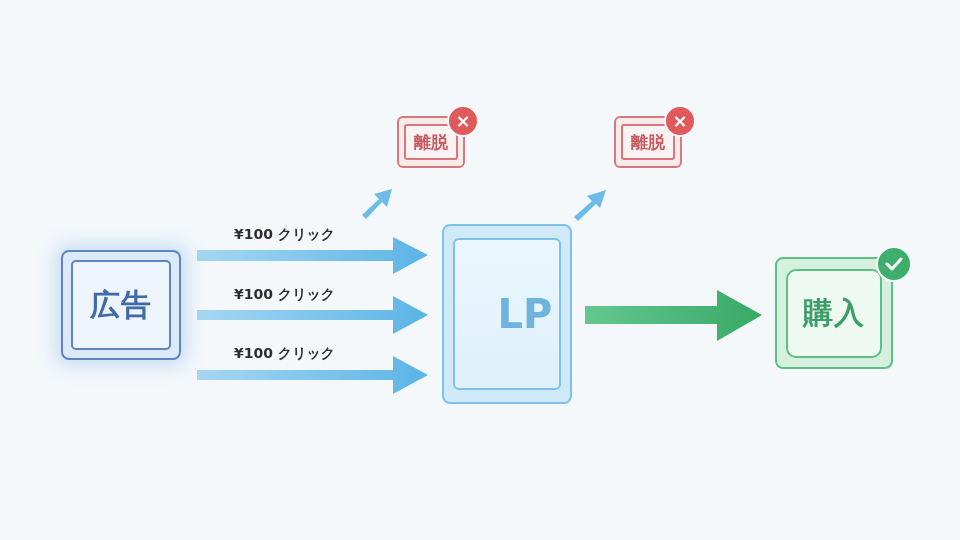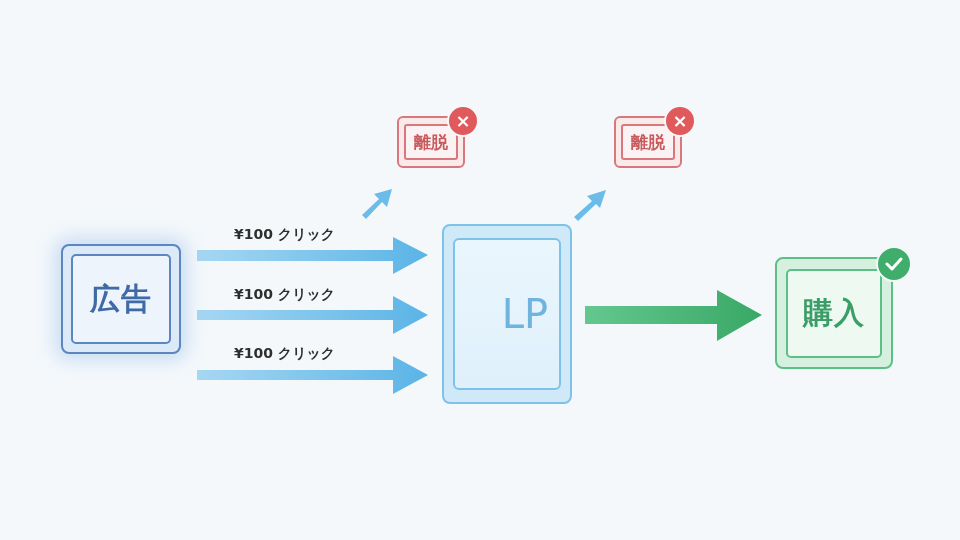--- a/index.html
+++ b/index.html
@@ -6,21 +6,21 @@
   body {
     width: 960px; height: 540px; overflow: hidden;
     background: #f4f8fb;
     font-family: "DejaVu Sans", "Liberation Sans", sans-serif;
     position: relative;
   }
   .abs { position: absolute; }
 
   
   .ad-box {
-    left: 61px; top: 244px; width: 120px; height: 110px;
+    left: 61px; top: 250px; width: 120px; height: 110px;
     box-sizing: border-box;
     border: 2px solid #5b86c0; border-radius: 8px;
     background: #dbe9f8;
     box-shadow: 0 0 18px 6px rgba(120,170,230,0.35);
   }
   .ad-inner {
     position: absolute; left: 8px; top: 8px; right: 8px; bottom: 8px;
     border: 2px solid #5b86c0; border-radius: 5px;
     background: #eef4fc;
     display: flex; align-items: center; justify-content: center;
@@ -37,21 +37,21 @@
     box-sizing: border-box;
     border: 2px solid #7fc2e8; border-radius: 8px;
     background: #cfe9f8;
   }
   .lp-inner {
     position: absolute; left: 9px; top: 12px; right: 9px; bottom: 12px;
     border: 2px solid #7fc2e8; border-radius: 6px;
     background: linear-gradient(#eaf6fd, #dff0fb);
     display: flex; align-items: center; justify-content: center;
   }
-  .lp-label { font-size: 40px; font-weight: normal; color: #6fb4dd; margin-left: 36px; }
+  .lp-label { font-size: 40px; font-weight: bold; color: #6fb4dd; margin-left: 36px; }
 
   
   .exit-box {
     width: 68px; height: 52px; box-sizing: border-box;
     border: 2px solid #d9787c; border-radius: 6px;
     background: #fbeaea;
   }
   .exit-inner {
     position: absolute; left: 5px; top: 6px; right: 5px; bottom: 6px;
     border: 2px solid #d9787c; border-radius: 3px;
@@ -69,21 +69,21 @@
 
   
   .buy-box {
     left: 775px; top: 257px; width: 118px; height: 112px;
     box-sizing: border-box;
     border: 2px solid #5cbf86; border-radius: 8px;
     background: #d6f0e0;
   }
   .buy-inner {
     position: absolute; left: 9px; top: 10px; right: 9px; bottom: 9px;
-    border: 2px solid #5cbf86; border-radius: 5px;
+    border: 2px solid #5cbf86; border-radius: 10px;
     background: #eef9f2;
     display: flex; align-items: center; justify-content: center;
   }
   .buy-label { font-size: 30px; font-weight: bold; color: #3a9e66; letter-spacing: 1px; }
   .check-badge {
     left: 876px; top: 246px; width: 32px; height: 32px; border-radius: 50%;
     background: #3fae6d; color: #fff; border: 2px solid #f4f8fb;
     display: flex; align-items: center; justify-content: center;
   }
   svg.arrows { position: absolute; left: 0; top: 0; }

